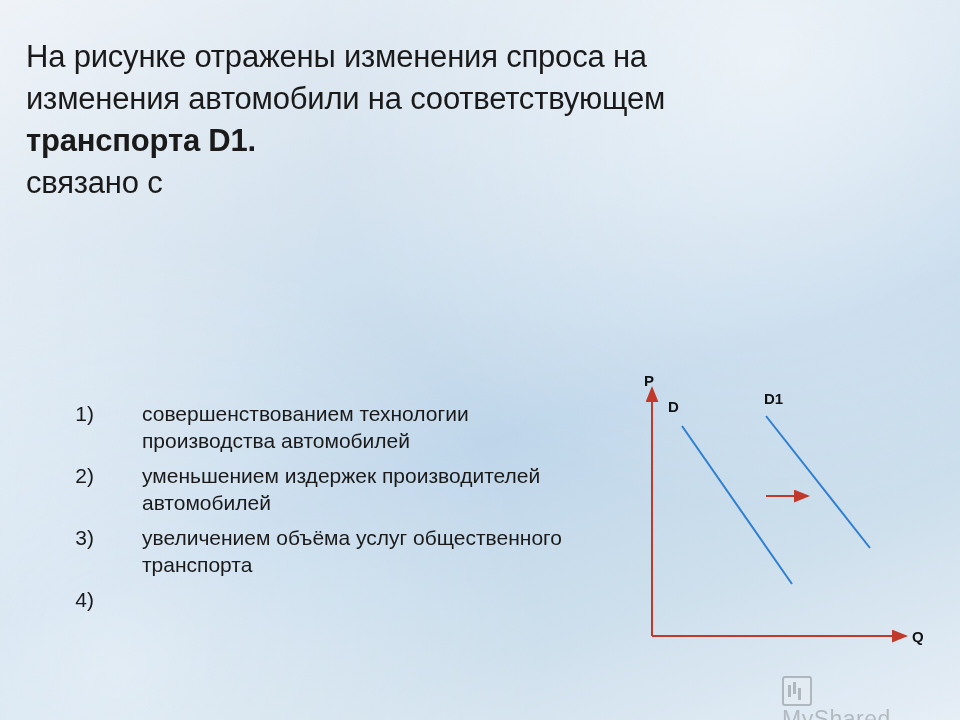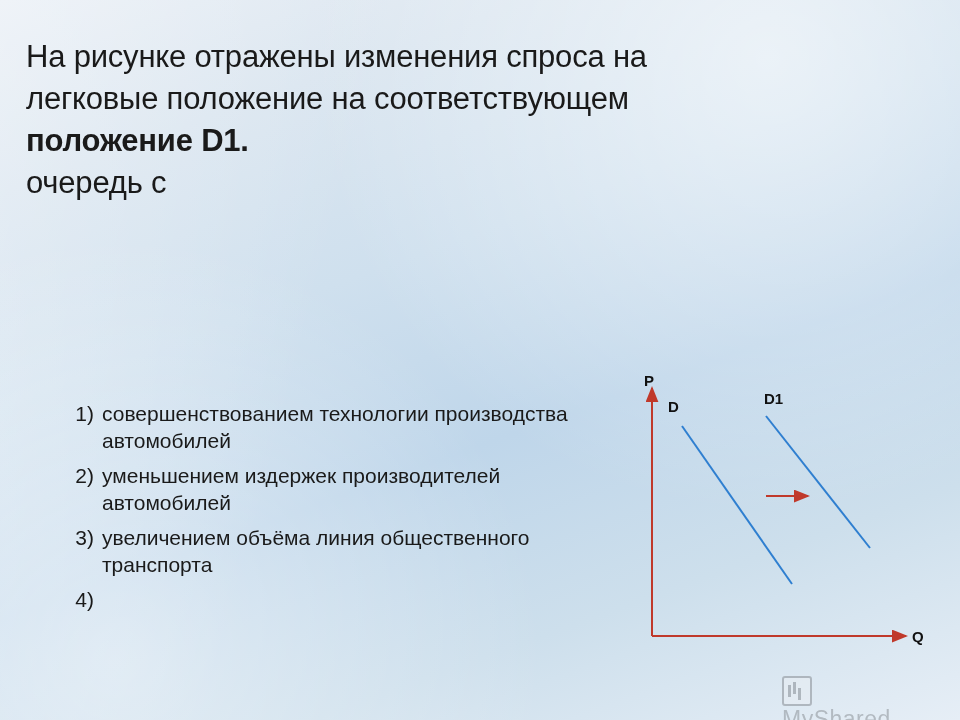--- a/index.html
+++ b/index.html
@@ -70,20 +70,21 @@
     text-align: right;
     padding-right: 8px;
     font-size: 21px;
     line-height: 27px;
     color: #1a1a1a;
   }
   .answer-text {
     font-size: 21px;
     line-height: 27px;
     color: #1a1a1a;
+    margin-left: 40px;
   }
 
   
   #diagram {
     position: absolute;
     left: 620px;
     top: 372px;
     width: 320px;
     height: 290px;
   }
@@ -135,37 +136,37 @@
     letter-spacing: 0.5px;
   }
 </style>
 </head>
 <body>
 
 <div id="slide" class="content">
 
   <div id="headline">
     <p>На рисунке отражены изменения спроса на</p>
-    <p>легковые положение на соответствующем</p>
-    <p class="b">положение D1.</p>
-    <p>очередь с</p>
+    <p>изменения автомобили на соответствующем</p>
+    <p class="b">транспорта D1.</p>
+    <p>связано с</p>
   </div>
 
   <div id="answers">
     <div class="answer-row">
       <div class="answer-num">1)</div>
       <div class="answer-text">совершенствованием технологии производства автомобилей</div>
     </div>
     <div class="answer-row">
       <div class="answer-num">2)</div>
       <div class="answer-text">уменьшением издержек производителей автомобилей</div>
     </div>
     <div class="answer-row">
       <div class="answer-num">3)</div>
-      <div class="answer-text">увеличением объёма линия общественного транспорта</div>
+      <div class="answer-text">увеличением объёма услуг общественного транспорта</div>
     </div>
     <div class="answer-row">
       <div class="answer-num">4)</div>
     </div>
   </div>
 
   <div id="diagram">
     <svg width="320" height="290" viewBox="0 0 320 290" xmlns="http://www.w3.org/2000/svg">
       <defs>
         <marker id="arrowRed" markerWidth="9" markerHeight="9" refX="7" refY="3.2" orient="auto">

